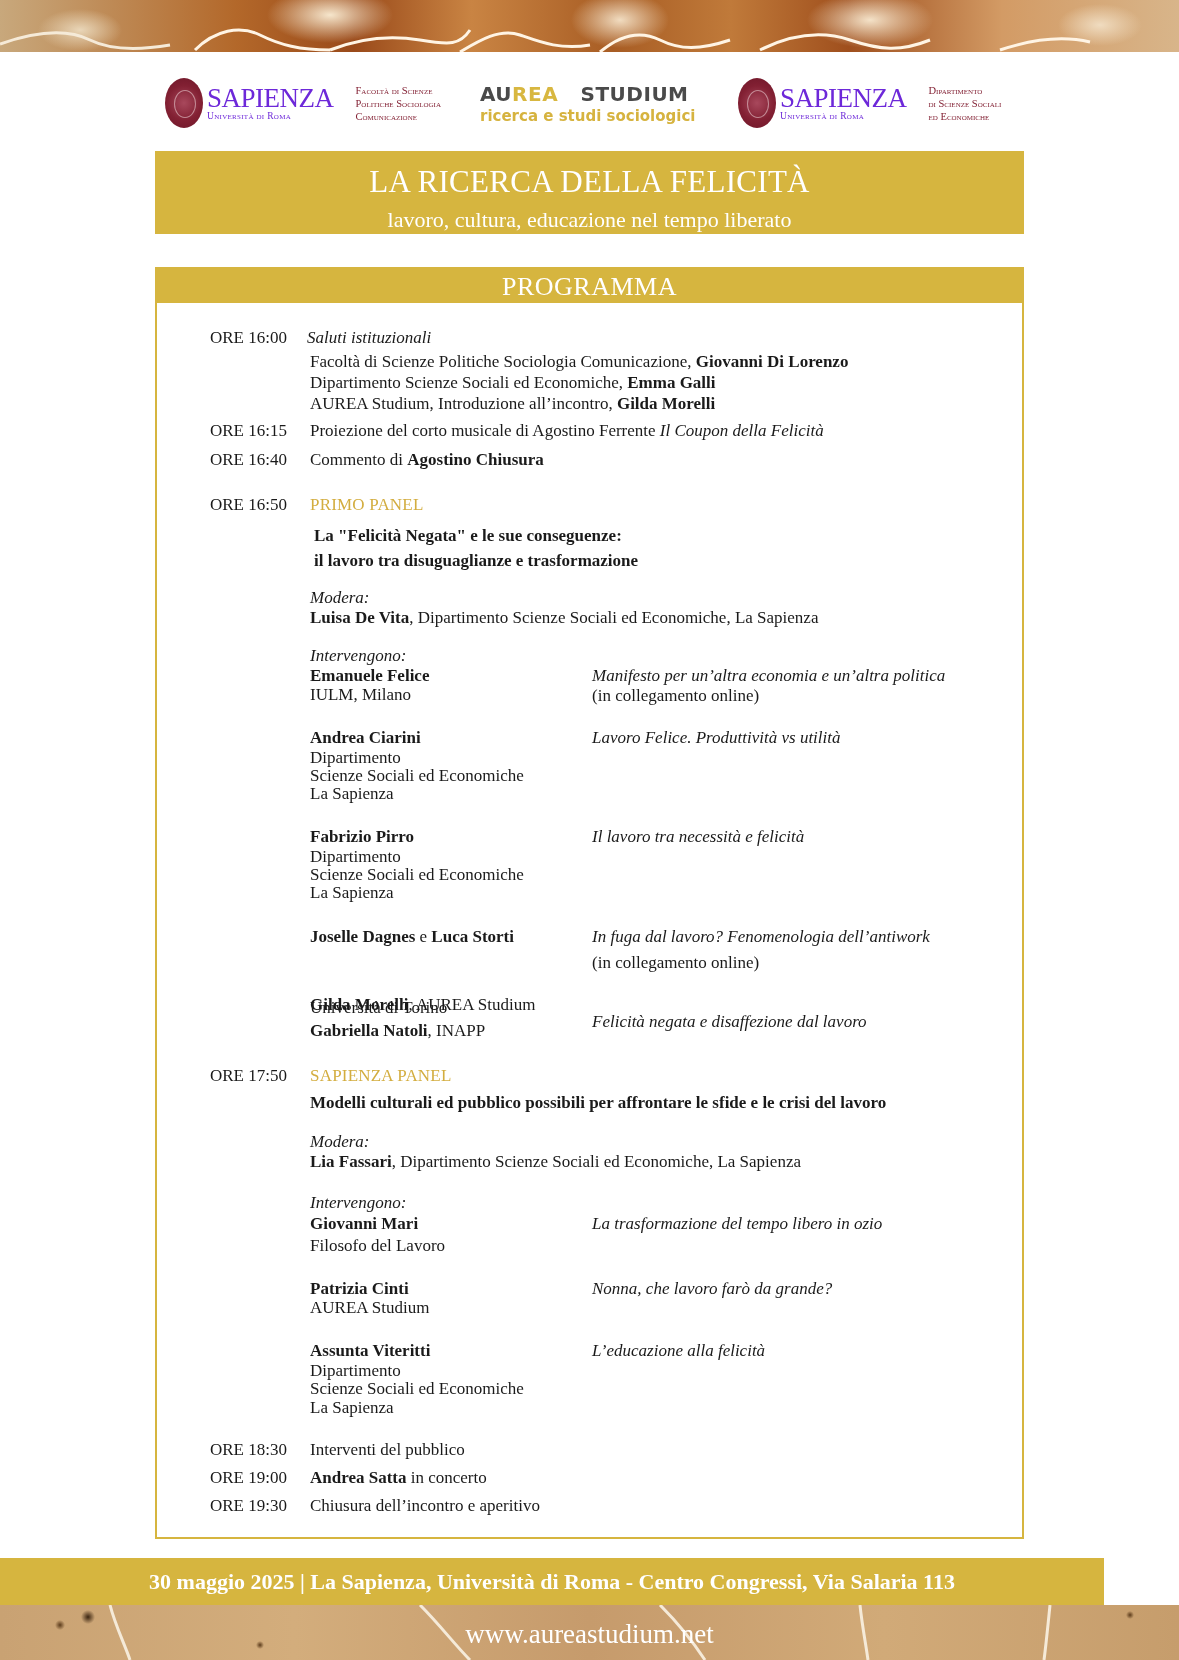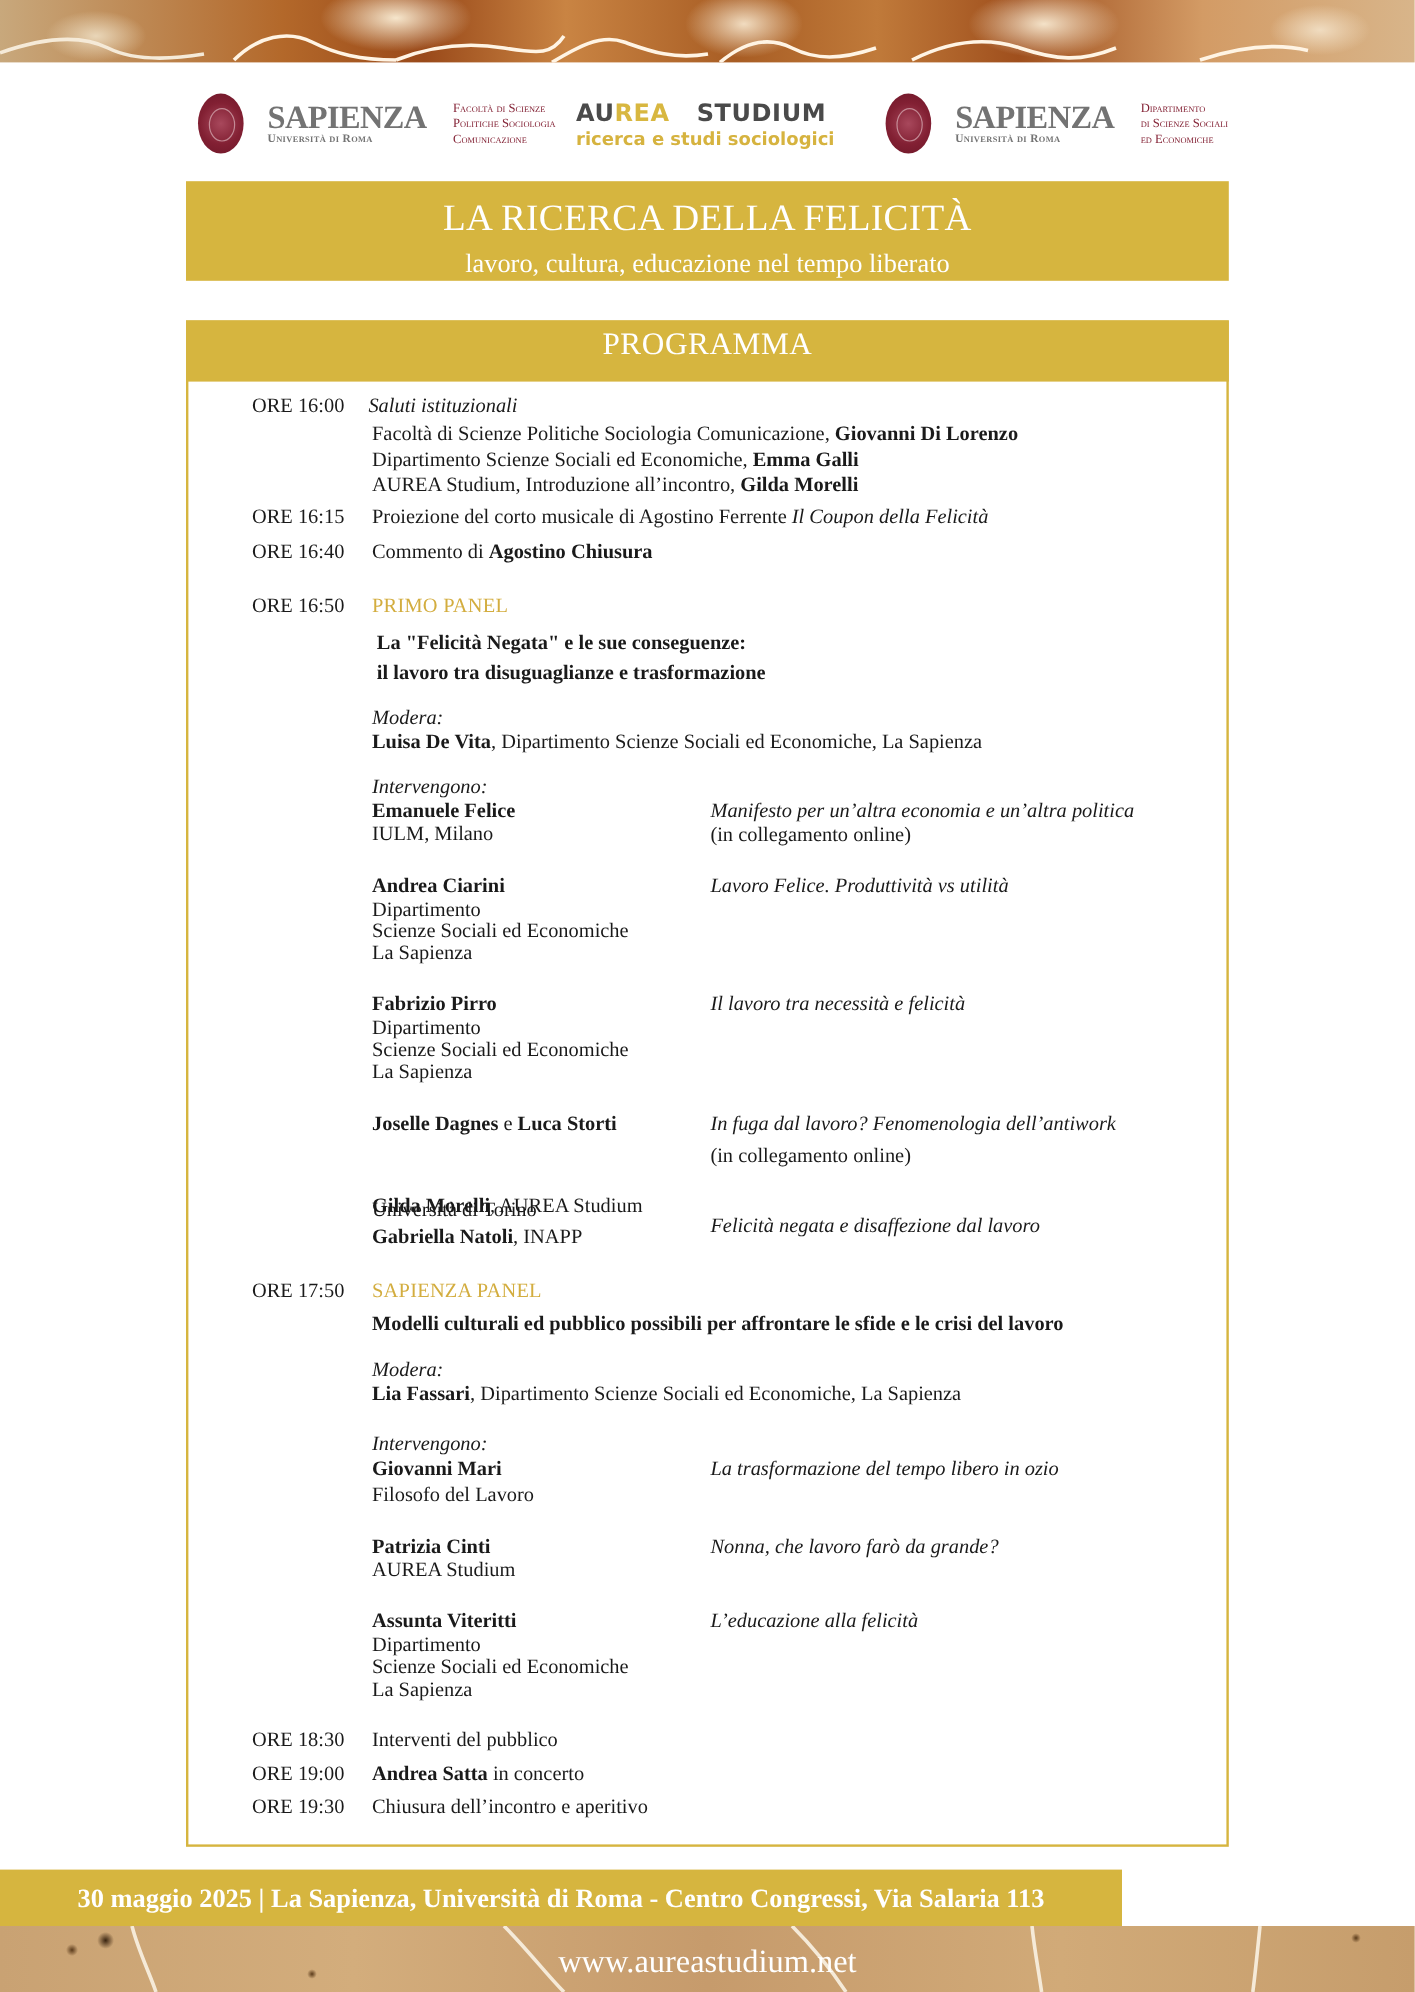--- a/index.html
+++ b/index.html
@@ -16,45 +16,45 @@
       radial-gradient(ellipse 60px 30px at 1100px 25px, #f0dcc0 0%, transparent 70%),
       linear-gradient(90deg, #c8a87c 0%, #b3682a 20%, #9a4a1a 30%, #c98443 40%, #a85d24 52%, #c07a3a 62%, #9f4f1d 72%, #d39b65 85%, #d8b58a 100%);
     overflow: hidden;
   }
   .banner-top svg { position: absolute; left: 0; top: 0; }
 
   .logos { position: absolute; left: 0; top: 70px; width: 1179px; height: 68px; }
   .logo-block { position: absolute; display: flex; align-items: center; }
   .seal { width: 38px; height: 50px; border-radius: 50%; background: radial-gradient(circle at 50% 50%, #a8485c 0%, #822033 55%, #6d1628 100%); position: relative; }
   .seal::after { content: ""; position: absolute; left: 9px; top: 12px; width: 20px; height: 26px; border: 1px solid #e8c9cf; border-radius: 50%; opacity: .6; }
-  .sapienza-word { margin-left: 20px; color: #737373; font-weight: bold; }
+  .sapienza-word { margin-left: 4px; color: #6d28d9; }
   .sapienza-word .big { font-size: 27px; letter-spacing: -0.5px; line-height: 26px; font-family: "Liberation Serif", serif; }
   .sapienza-word .small { font-size: 9.5px; font-variant: small-caps; letter-spacing: 0.3px; line-height: 11px; }
   .dept-text { color: #822033; font-size: 10.5px; font-variant: small-caps; line-height: 13px; margin-left: 22px; }
   .aurea-title { font-family: "DejaVu Sans", sans-serif; font-weight: bold; font-size: 20px; color: #4a4a4a; letter-spacing: 0.5px; line-height: 24px; }
   .aurea-title .gold { color: #d8b740; }
   .aurea-sub { font-family: "DejaVu Sans", sans-serif; font-weight: bold; font-size: 15px; color: #d6b33f; line-height: 20px; }
 
   .title-box { position: absolute; left: 155px; top: 151px; width: 869px; height: 83px; background: #d6b53f; text-align: center; color: #ffffff; }
   .title-box .t1 { font-size: 31px; margin-top: 13px; line-height: 36px; letter-spacing: 0.3px; }
   .title-box .t2 { font-size: 22px; margin-top: 5px; line-height: 30px; }
 
   .prog-frame { position: absolute; left: 155px; top: 267px; width: 869px; height: 1272px; border: 2px solid #d6b53f; }
-  .prog-header { position: absolute; left: 155px; top: 267px; width: 869px; height: 51px; background: #d6b53f; color: #fff; text-align: center; font-size: 26px; line-height: 40px; letter-spacing: 0.5px; }
+  .prog-header { position: absolute; left: 155px; top: 267px; width: 869px; height: 36px; background: #d6b53f; color: #fff; text-align: center; font-size: 26px; line-height: 40px; letter-spacing: 0.5px; }
 
   .row { position: absolute; font-size: 17px; line-height: 20px; white-space: nowrap; }
   .time { position: absolute; left: 210px; font-size: 17px; }
   .c1 { left: 310px; }
   .c2 { left: 592px; text-align: center; }
   .it { font-style: italic; }
   .b { font-weight: bold; }
   .panel { color: #d3ad3f; font-weight: normal; letter-spacing: 0.2px; }
   .sub { font-size: 17px; line-height: 18px; }
 
-  .footer-bar { position: absolute; left: 0; top: 1558px; width: 935px; height: 47px; background: #d6b53f; color: #fff; text-align: center; font-size: 22px; line-height: 47px; font-weight: bold; }
+  .footer-bar { position: absolute; left: 0; top: 1558px; width: 1104px; height: 47px; background: #d6b53f; color: #fff; text-align: center; font-size: 22px; line-height: 47px; font-weight: bold; }
   .banner-bottom {
     position: absolute; left: 0; top: 1605px; width: 1179px; height: 55px;
     background:
       radial-gradient(circle 5px at 60px 20px, #5a3a1a 0%, transparent 100%),
       radial-gradient(circle 7px at 88px 12px, #3a2410 0%, transparent 100%),
       radial-gradient(circle 4px at 260px 40px, #5a3a1a 0%, transparent 100%),
       radial-gradient(circle 4px at 1130px 10px, #5a3a1a 0%, transparent 100%),
       linear-gradient(90deg, #c9a273 0%, #d3ad7c 25%, #c69b6c 50%, #d1aa78 75%, #c69d6c 100%);
     overflow: hidden;
   }

